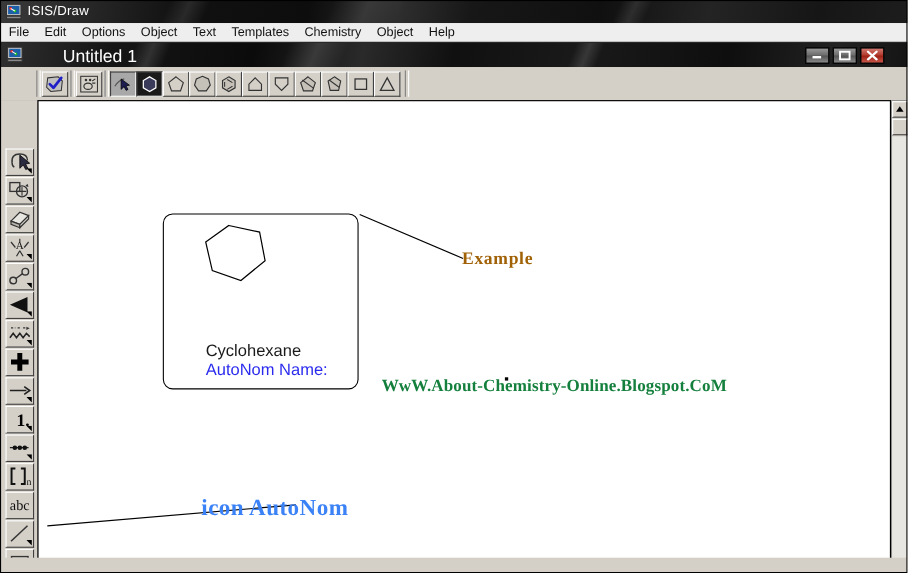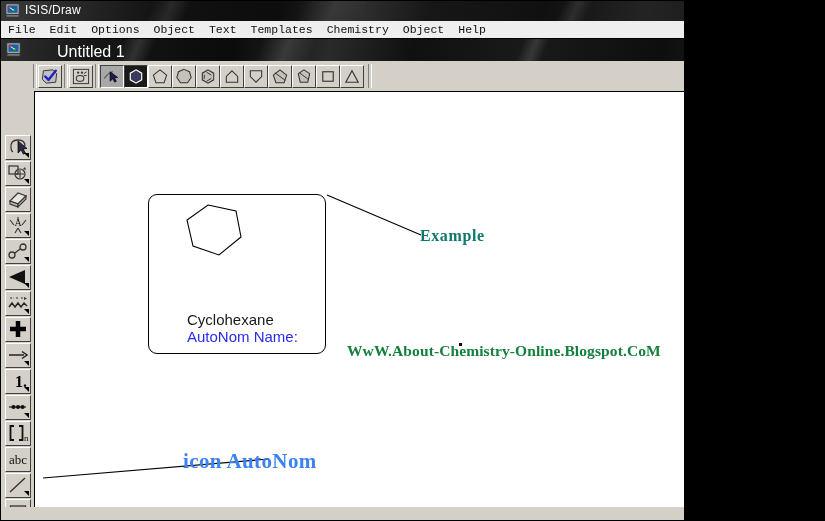--- a/index.html
+++ b/index.html
@@ -1,35 +1,35 @@
 <!DOCTYPE html>
 <html><head>
 <meta charset="utf-8">
 <style>
   html,body{margin:0;padding:0;background:#000;}
   body{width:825px;height:521px;overflow:hidden;font-family:"Liberation Sans",sans-serif;}
 
-  #app{position:relative;width:684px;height:521px;background:#d4d0c8;overflow:hidden;}
+  #app{position:relative;width:825px;height:521px;background:#d4d0c8;overflow:hidden;}
 
   
   #titlebar{position:absolute;left:0;top:0;width:825px;height:21px;
     background:linear-gradient(100deg,#3a3a3a 0%,#2b2b2b 8%,#111 20%,#0d0d0d 34%,#2e2e2e 44%,#171717 52%,#101010 66%,#242424 78%,#161616 90%,#1d1d1d 100%);
     overflow:hidden;}
   #titlebar .streak{position:absolute;top:-20px;width:34px;height:70px;
     background:linear-gradient(90deg,rgba(255,255,255,0) 0%,rgba(255,255,255,.10) 50%,rgba(255,255,255,0) 100%);
     transform:rotate(24deg);}
   #title-icon{position:absolute;left:5px;top:3px;width:15px;height:15px;}
   #title-text{position:absolute;left:25px;top:3px;font-size:12px;color:#fff;
     font-family:"Liberation Sans",sans-serif;letter-spacing:.2px;}
 
   
   #menubar{position:absolute;left:0;top:21px;width:825px;height:17px;
     background:#eeeeee;border-bottom:1px solid #000;}
   #menubar .mi{float:left;font-size:11.5px;color:#111;padding:2px 7px 0 7px;
-    line-height:14px;font-family:Liberation Mono, monospace;cursor:default;}
+    line-height:14px;font-family:Liberation Sans, sans-serif;cursor:default;}
   #menubar .mi:first-child{padding-left:8px;}
 
   
   #docwin{position:absolute;left:0;top:39px;width:825px;height:482px;background:#d4d0c8;}
   #doc-title{position:absolute;left:0;top:0;width:825px;height:22px;
     background:linear-gradient(100deg,#2f2f2f 0%,#161616 12%,#0b0b0b 28%,#2a2a2a 40%,#101010 50%,#1a1a1a 64%,#0e0e0e 80%,#222 92%,#141414 100%);
     overflow:hidden;}
   #doc-title .streak{position:absolute;top:-22px;width:30px;height:70px;
     background:linear-gradient(90deg,rgba(255,255,255,0) 0%,rgba(255,255,255,.13) 50%,rgba(255,255,255,0) 100%);
     transform:rotate(22deg);}
@@ -406,21 +406,21 @@
         <line x1="292" y1="103" x2="386" y2="143" stroke="#000" stroke-width="1.1"></line>
       </svg>
 
       <svg style="position:absolute;left:0;top:0;" width="774" height="453">
         <line x1="8" y1="386" x2="234" y2="367" stroke="#000" stroke-width="1.1"></line>
       </svg>
 
       <div style="position:absolute;left:152px;top:196px;font-size:15px;color:#2b2bee;font-family:'Liberation Sans',sans-serif;margin-top:40px;">AutoNom Name:</div>
       <div style="position:absolute;left:152px;top:219px;font-size:15px;color:#1a1a1a;font-family:'Liberation Sans',sans-serif;">Cyclohexane</div>
 
-      <div style="position:absolute;left:385px;top:135px;font-size:16px;font-weight:bold;color:#0f766e;font-family:'Liberation Serif',serif;letter-spacing:.6px;">Example</div>
+      <div style="position:absolute;left:385px;top:135px;font-size:16px;font-weight:bold;color:#a16207;font-family:'Liberation Serif',serif;letter-spacing:.6px;">Example</div>
 
       <div style="position:absolute;left:424px;top:251px;width:3px;height:3px;background:#000;"></div>
 
       <div style="position:absolute;left:312px;top:250px;font-size:15.5px;font-weight:bold;color:#15803d;font-family:'Liberation Serif',serif;letter-spacing:.1px;">WwW.About-Chemistry-Online.Blogspot.CoM</div>
 
       <div style="position:absolute;left:148px;top:357px;font-size:21px;font-weight:bold;color:#3b82f6;font-family:'Liberation Serif',serif;letter-spacing:.4px;">icon AutoNom</div>
     </div>
     <div id="canvas-border"></div>
 
     <div id="vscroll">

